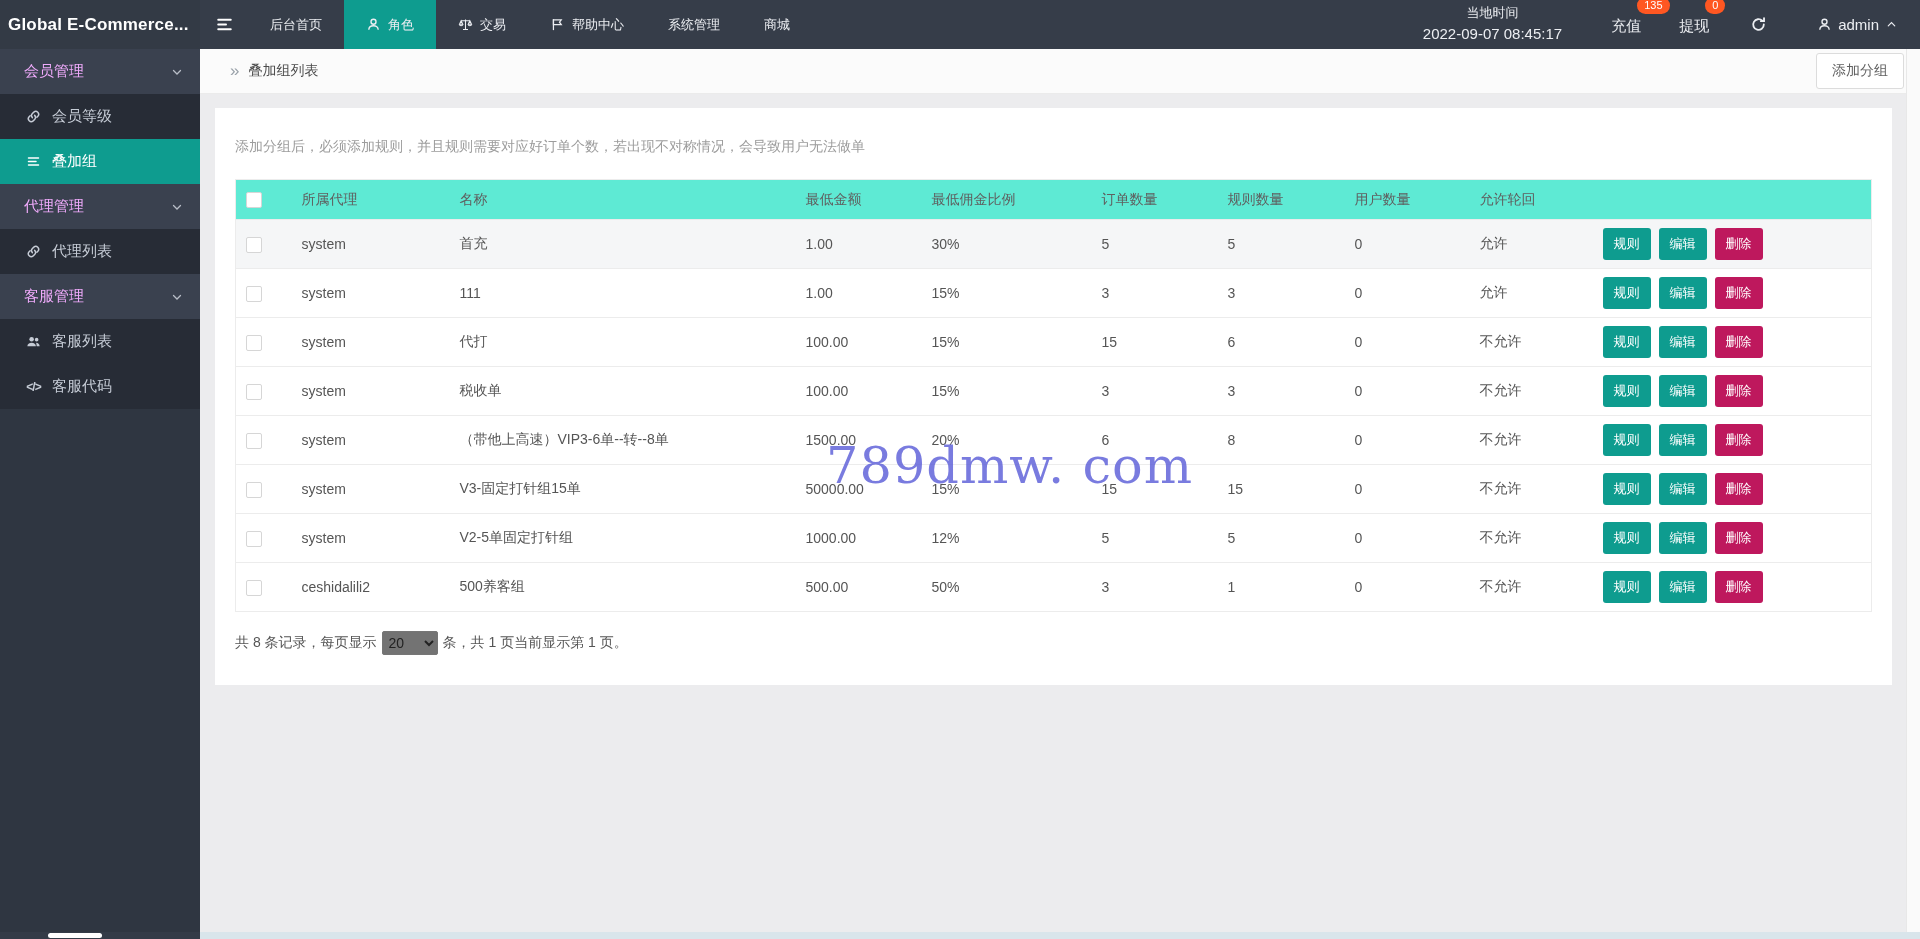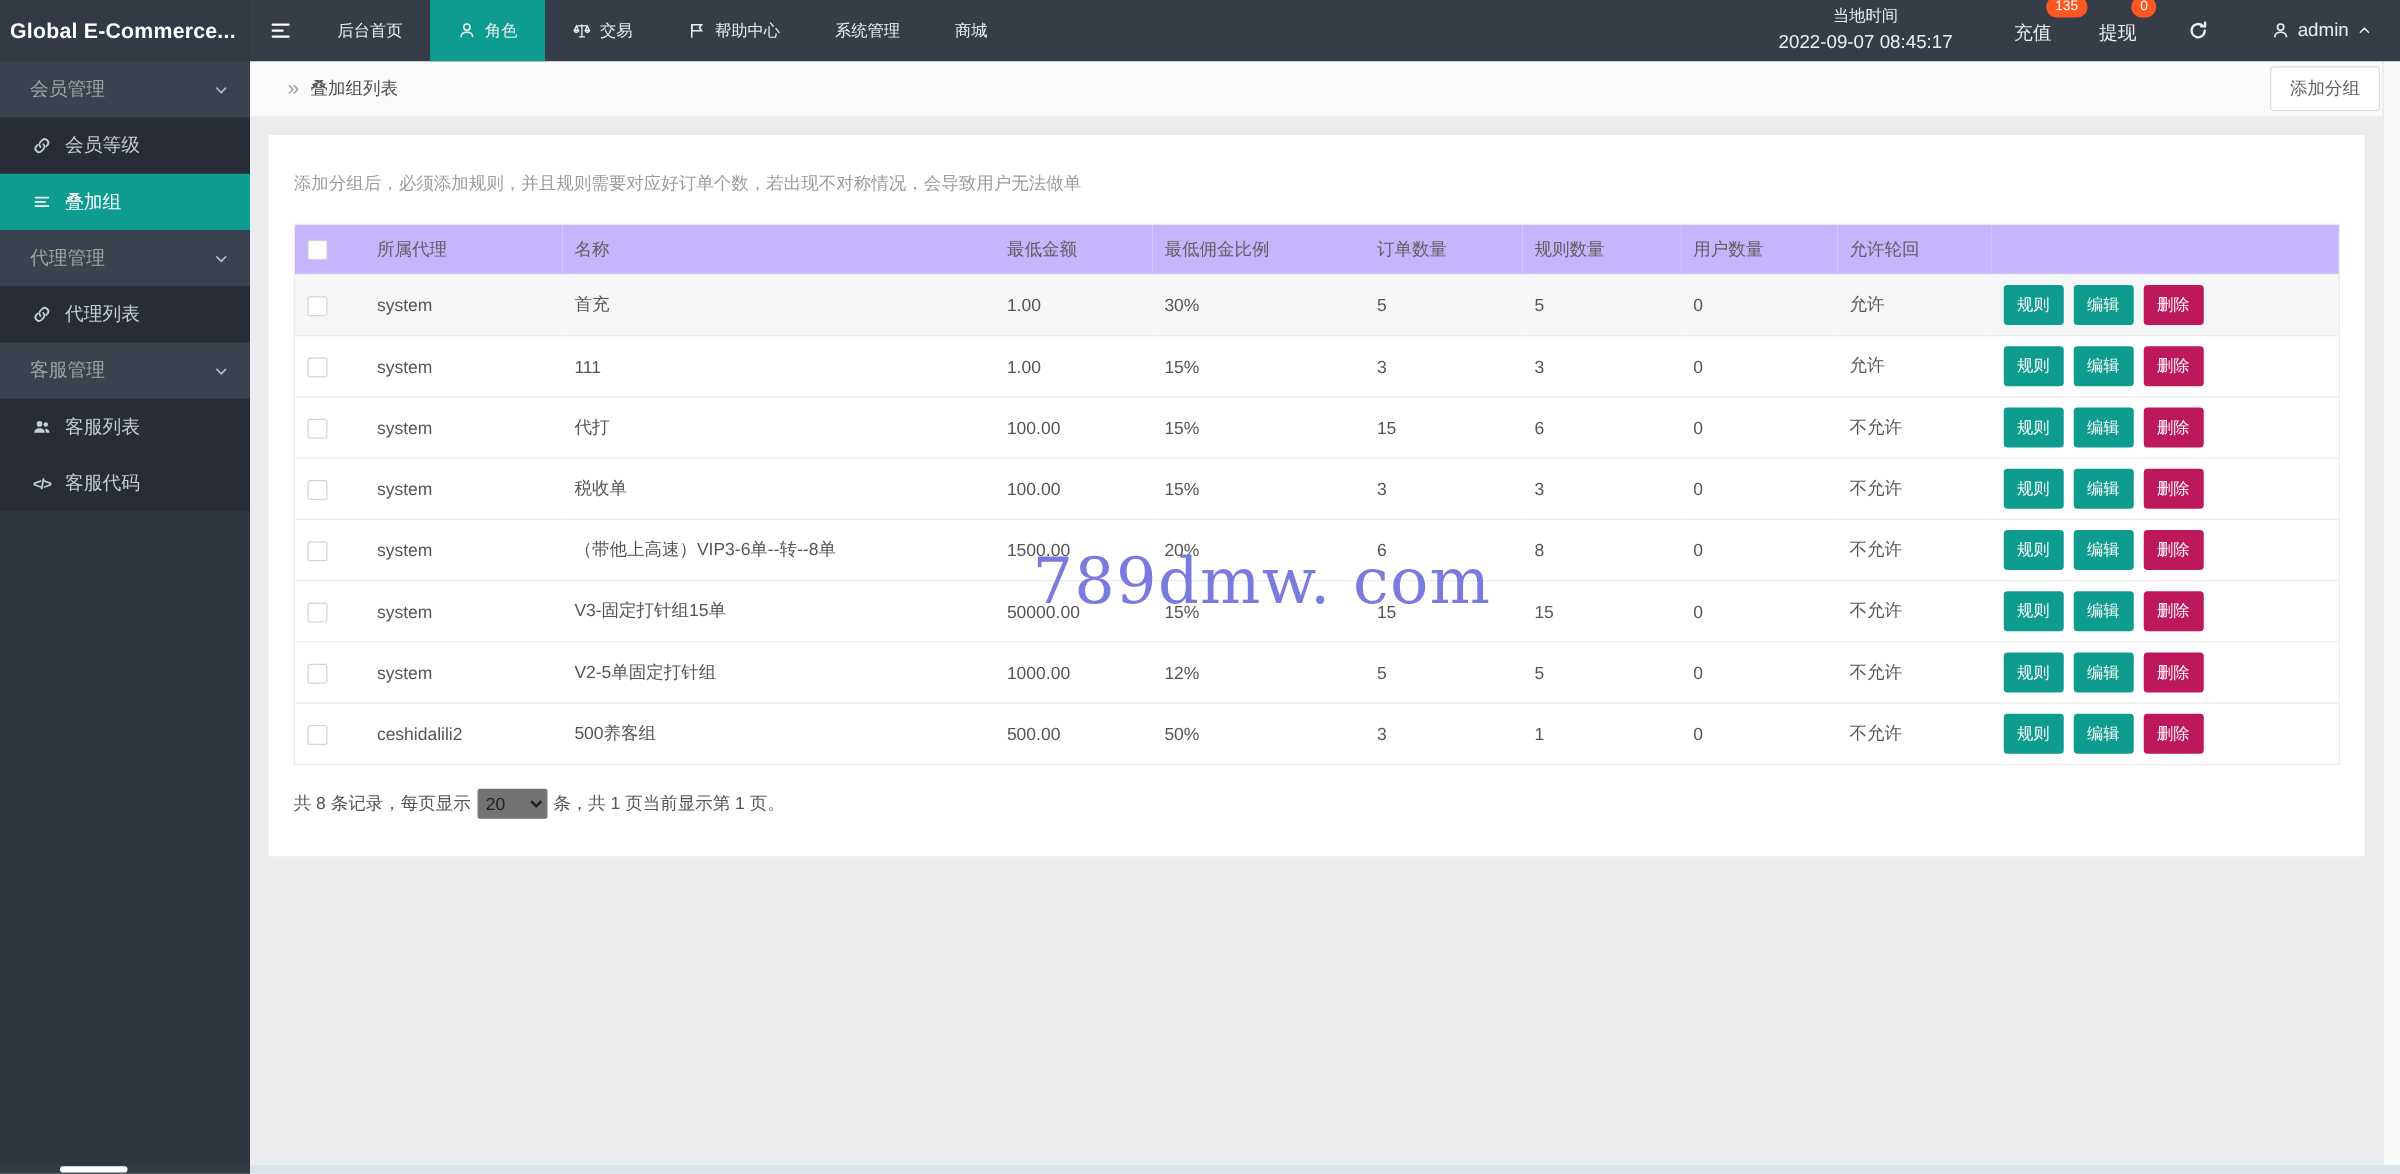--- a/index.html
+++ b/index.html
@@ -27,41 +27,41 @@
   .refresh { margin:0 22px; cursor:pointer; display:flex; }
   .refresh .icon { width:17px; height:17px; }
   .user-block { display:flex; align-items:center; gap:6px; margin:0 22px 0 28px; font-size:15px; cursor:pointer; }
   .user-block .icon { width:15px; height:15px; }
   .user-block .caret { width:13px; height:13px; }
 
   
   .layout { display:flex; height:890px; }
   .sidebar { width:200px; background:#2f3641; flex:none; }
   .side-item { height:45px; display:flex; align-items:center; font-size:15px; cursor:pointer; }
-  .side-group { background:#3a414f; color:#a3a3a3; padding:0 16px 0 24px; justify-content:space-between; }
+  .side-group { background:#3a414f; color:#f0abfc; padding:0 16px 0 24px; justify-content:space-between; }
   .side-group .icon { width:14px; height:14px; color:#b8bdc7; }
   .side-child { background:#272c36; color:#c6ccd6; padding:0 16px 0 26px; gap:11px; }
   .side-child .icon { width:15px; height:15px; }
   .side-child.active { background:#0e9c8f; color:#fff; }
 
   .main { flex:1; display:flex; flex-direction:column; position:relative; }
 
   
   .crumbbar { height:45px; background:#fbfbfb; border-bottom:1px solid #ebebeb; display:flex; align-items:center; padding:0 16px 0 30px; }
   .crumb-caret { color:#98a0a8; font-size:17px; }
   .crumb-title { margin-left:9px; font-size:14px; color:#4c4c4c; }
   .add-group-btn { margin-left:auto; background:#fff; border:1px solid #dcdcdc; border-radius:3px; color:#616161; font-size:14px; padding:8px 15px; cursor:pointer; font-family:inherit; }
 
   
   .content { flex:1; padding:14px 28px 0 15px; }
   .card { background:#fff; padding:26px 20px 30px; min-height:560px; }
   .hint { color:#9c9c9c; font-size:14px; margin:4px 0 23px; }
 
   table { width:100%; border-collapse:collapse; font-size:14px; color:#555; border:1px solid #ececec; table-layout:fixed; }
-  th { background:#c4b5fd; font-weight:normal; color:#5f5f5f; text-align:left; height:40px; padding:0 10px; }
+  th { background:#5eead4; font-weight:normal; color:#5f5f5f; text-align:left; height:40px; padding:0 10px; }
   td { height:49px; padding:0 10px; border-top:1px solid #ececec; }
   tbody tr { background:#fff; }
   tbody tr.shaded { background:#f5f6f7; }
   .col-check { width:56px; } .col-agent { width:158px; } .col-name { width:346px; }
   .col-amount { width:126px; } .col-comm { width:170px; } .col-orders { width:126px; }
   .col-rules { width:127px; } .col-users { width:125px; } .col-cycle { width:123px; }
   .checkbox { display:inline-block; width:16px; height:16px; background:#fff; border:1px solid #d6d6d6; border-radius:2px; vertical-align:middle; cursor:pointer; }
   .btn { display:inline-block; border:none; border-radius:3px; color:#fff; font-size:13px; padding:7px 11px; margin-right:8px; cursor:pointer; font-family:inherit; }
   .btn-teal { background:#0e9c8f; }
   .btn-orange { background:#be185d; }

